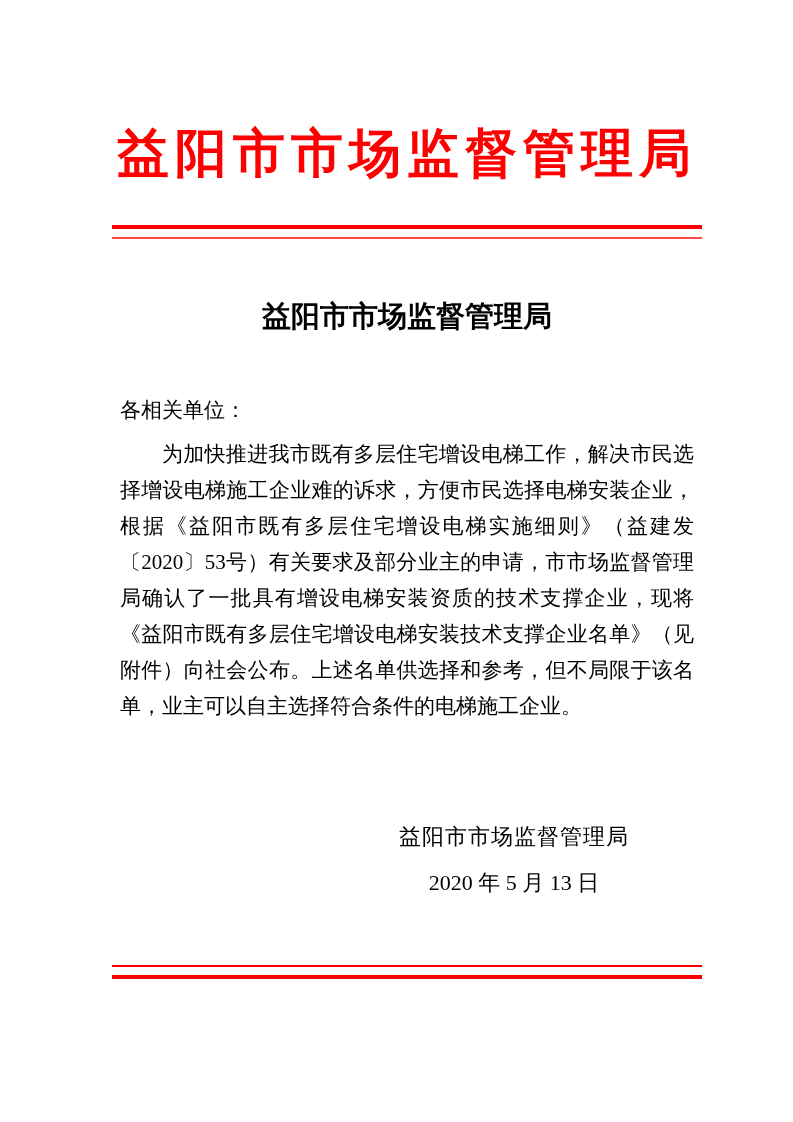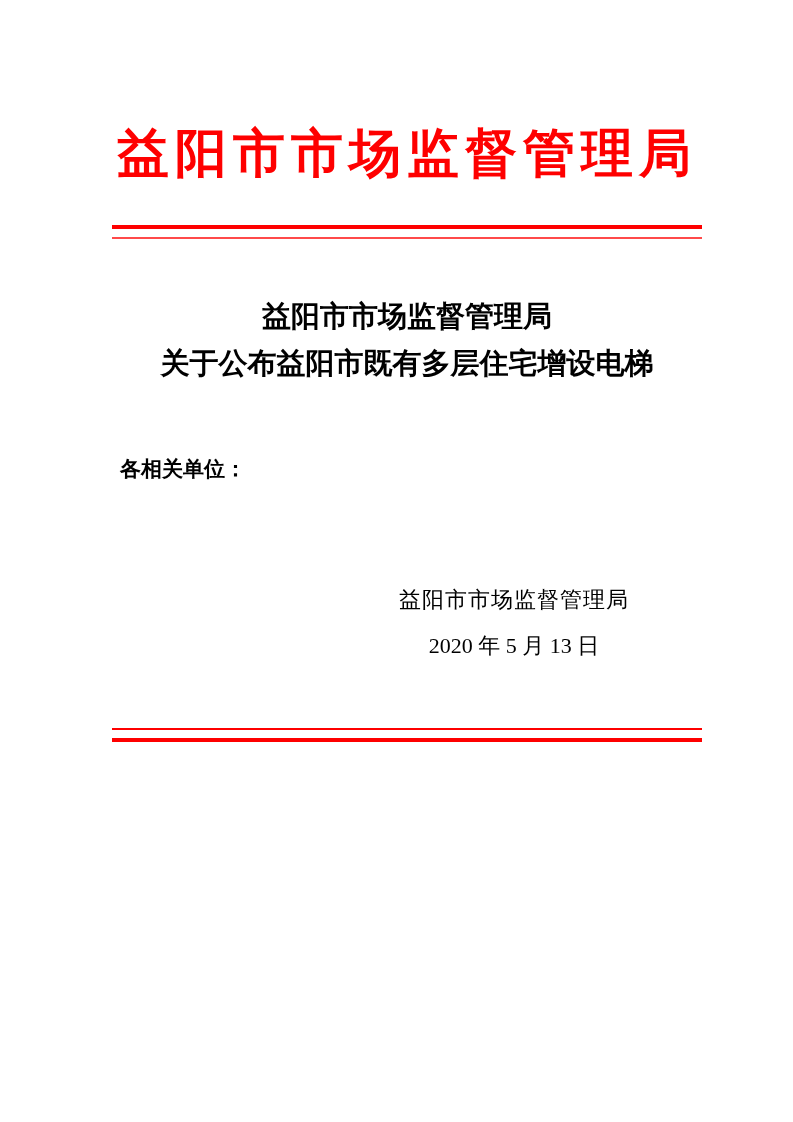--- a/index.html
+++ b/index.html
@@ -42,24 +42,23 @@
     margin-top: 50px;
     text-align: center;
     font-family: "Liberation Sans", "DejaVu Sans", sans-serif;
     font-weight: 700;
     font-size: 29px;
     line-height: 39px;
   }
 
   
   .body-text {
-    margin-top: 52px;
+    margin-top: 40px;
     font-size: 21px;
     line-height: 36px;
-    font-weight: bold;
   }
   .salutation { text-align: left; }
   .para {
     text-indent: 2em;
     text-align: justify;
     text-justify: inter-ideograph;
   }
   .attachment {
     margin-top: 40px;
     text-indent: 2em;
@@ -94,25 +93,25 @@
 
 <div class="page">
   <div class="inner">
 
     <div class="letterhead">益阳市市场监督管理局</div>
 
     <div class="rule-top"></div>
 
     <div class="doc-title">
       <div>益阳市市场监督管理局</div>
-      <div>关于公布益阳市既有多层住宅增设电梯</div>
     </div>
 
     <div class="body-text">
       <p class="salutation">各相关单位：</p>
+      <p class="para">为加快推进我市既有多层住宅增设电梯工作，解决市民选择增设电梯施工企业难的诉求，方便市民选择电梯安装企业，根据《益阳市既有多层住宅增设电梯实施细则》（益建发〔2020〕53号）有关要求及部分业主的申请，市市场监督管理局确认了一批具有增设电梯安装资质的技术支撑企业，现将《益阳市既有多层住宅增设电梯安装技术支撑企业名单》（见附件）向社会公布。上述名单供选择和参考，但不局限于该名单，业主可以自主选择符合条件的电梯施工企业。</p>
     </div>
 
     <div class="signature">
       <div class="sig-agency">益阳市市场监督管理局</div>
       <div class="sig-date">2020 年 5 月 13 日</div>
     </div>
 
     <div class="rule-bottom"></div>
 
   </div>

